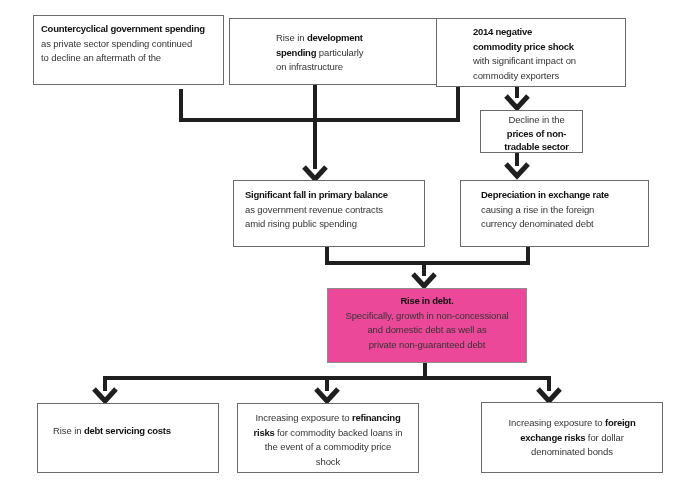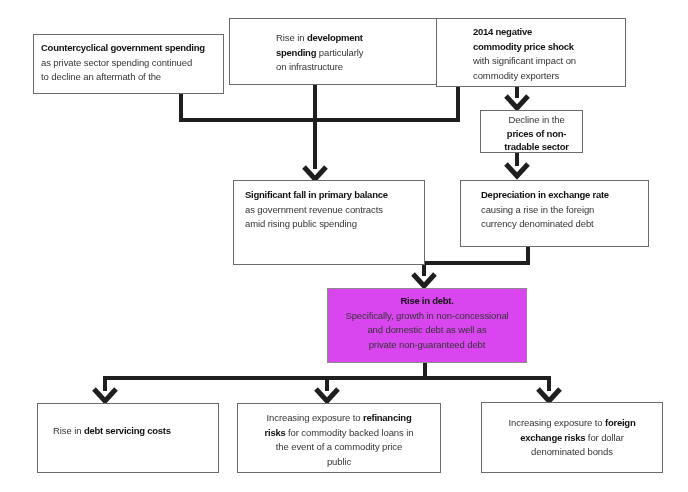--- a/index.html
+++ b/index.html
@@ -56,33 +56,33 @@
       <path d="M103 378 H551" stroke-width="4"></path>
       <path d="M105 378 V391" stroke-width="4"></path>
       <polyline points="94,389 105,401 116,389" stroke-width="5"></polyline>
       <path d="M327 378 V391" stroke-width="4"></path>
       <polyline points="316,389 327,401 338,389" stroke-width="5"></polyline>
       <path d="M549 378 V391" stroke-width="4"></path>
       <polyline points="538,389 549,401 560,389" stroke-width="5"></polyline>
     </g>
   </svg>
 
-  <div class="box" style="left:33px;top:34px;width:191px;height:60px;padding:6px 4px 14px 7px;"><b>Countercyclical government spending</b><br><span>as private sector spending continued</span><br><span>to decline an aftermath of the</span><br></div>
+  <div class="box" style="left:33px;top:15px;width:191px;height:70px;padding:6px 4px 14px 7px;"><b>Countercyclical government spending</b><br><span>as private sector spending continued</span><br><span>to decline an aftermath of the</span><br></div>
 
   <div class="box" style="left:229px;top:18px;width:227px;height:67px;padding:12px 4px 0 46px;"><span>Rise in </span><b>development</b><br><b>spending</b><span> particularly</span><br><span>on infrastructure</span></div>
 
   <div class="box" style="left:436px;top:18px;width:190px;height:69px;padding:6px 4px 0 36px;"><b>2014 negative</b><br><b>commodity price shock</b><br><span>with significant impact on</span><br><span>commodity exporters</span></div>
 
   <div class="box center" style="left:480px;top:110px;width:103px;height:43px;padding-top:2px;line-height:13.5px;"><span>Decline in the</span><br><b>prices of non-</b><br><b>tradable sector</b></div>
 
-  <div class="box" style="left:233px;top:180px;width:192px;height:85px;padding:7px 4px 12px 11px;"><b>Significant fall in primary balance</b><br><span>as government revenue contracts</span><br><span>amid rising public spending</span></div>
+  <div class="box" style="left:233px;top:180px;width:192px;height:67px;padding:7px 4px 12px 11px;"><b>Significant fall in primary balance</b><br><span>as government revenue contracts</span><br><span>amid rising public spending</span></div>
 
   <div class="box" style="left:460px;top:180px;width:189px;height:67px;padding:7px 4px 0 20px;"><b>Depreciation in exchange rate</b><br><span>causing a rise in the foreign</span><br><span>currency denominated debt</span></div>
 
-  <div class="box center" style="left: 327px; top: 288px; width: 200px; height: 75px; padding: 5px 6px 0px; background-color: #d946ef; border-color: rgb(140, 140, 140);"><b>Rise in debt.</b><br><span>Specifically, growth in non-concessional</span><br><span>and domestic debt as well as</span><br><span>private non-guaranteed debt</span></div>
+  <div class="box center" style="left: 327px; top: 288px; width: 200px; height: 75px; padding: 5px 6px 0px; background-color: #ec4899; border-color: rgb(140, 140, 140);"><b>Rise in debt.</b><br><span>Specifically, growth in non-concessional</span><br><span>and domestic debt as well as</span><br><span>private non-guaranteed debt</span></div>
 
   <div class="box" style="left:37px;top:403px;width:182px;height:70px;padding:20px 4px 0 15px;"><span>Rise in </span><b>debt servicing costs</b></div>
 
-  <div class="box center" style="left:237px;top:403px;width:204px;height:70px;padding:7px 7px 0 7px;"><span>Increasing exposure to </span><b>refinancing</b><br><b>risks</b><span> for commodity backed loans in</span><br><span>the event of a commodity price</span><br><span>public</span></div>
+  <div class="box center" style="left:237px;top:403px;width:182px;height:70px;padding:7px 7px 0 7px;"><span>Increasing exposure to </span><b>refinancing</b><br><b>risks</b><span> for commodity backed loans in</span><br><span>the event of a commodity price</span><br><span>shock</span></div>
 
   <div class="box center" style="left:481px;top:402px;width:182px;height:71px;padding:13px 10px 0 10px;"><span>Increasing exposure to </span><b>foreign</b><br><b>exchange risks</b><span> for dollar</span><br><span>denominated bonds</span></div>
 
 </div>
 
 </body></html>

